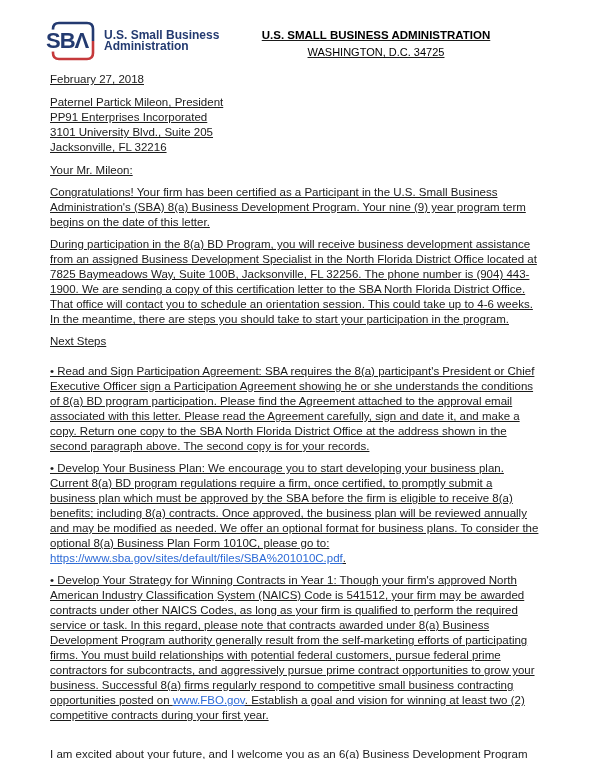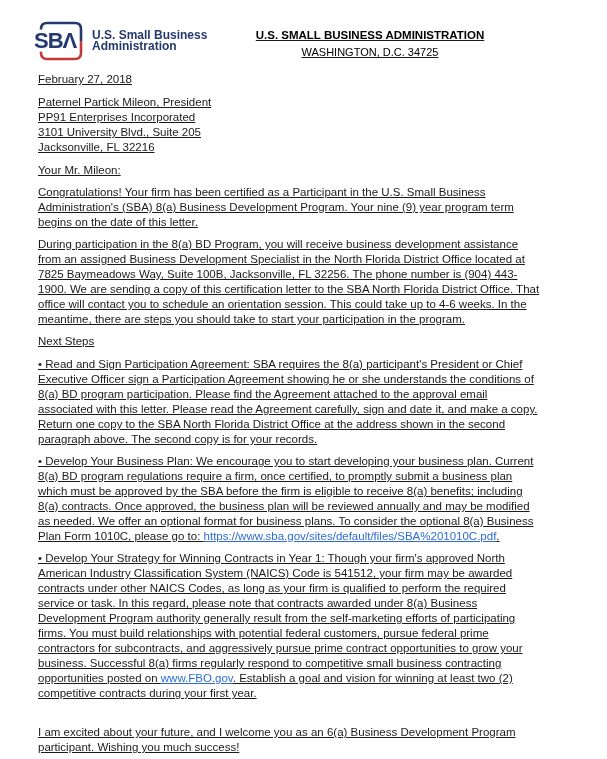--- a/index.html
+++ b/index.html
@@ -6,21 +6,21 @@
   .page {
     position:relative;
     width:575px; height:759px;
     overflow:hidden;
     background:#ffffff;
     font-family:"Liberation Sans", sans-serif;
     font-size:11.5px;
     line-height:15px;
     color:#1b1b1b;
     box-sizing:border-box;
-    padding:20px 35px 0 38px;
+    padding:20px 35px 0 50px;
   }
   
   .letterhead { display:flex; align-items:flex-start; margin-bottom:10px; }
   .logo { display:flex; align-items:center; width:190px; flex:0 0 auto; }
   .logo-mark { position:relative; width:46px; height:42px; flex:0 0 auto; }
   .logo-mark svg { position:absolute; left:0; top:0; }
   .logo-letters {
     position:absolute; left:-5px; top:50%; transform:translateY(-52%);
     background:#ffffff; padding:0 1px;
     font-weight:bold; font-size:22px; letter-spacing:-1px;
@@ -31,21 +31,21 @@
     font-size:12px; line-height:11.5px; font-weight:bold;
   }
   .lh-center { flex:1; text-align:center; margin-right:28px; padding-top:8px;text-decoration:underline; }
   .lh-title { font-weight:bold; font-size:11.5px; color:#000; }
   .lh-sub { font-size:11px; color:#000; margin-top:2px; }
   
   p { margin:0 0 7px 0;text-decoration:underline; }
   .date { margin-top:10px; margin-bottom:8px; }
   .addr-line, .signer-line { display:block; }
   .recipient { margin-bottom:8px; }
-  .next-steps { margin-bottom:8px; }
+  .next-steps { margin-bottom:15px; }
   a.link { color:#2e6bd6; text-decoration:underline; cursor:pointer; }
   .closing-block { margin-top:24px; }
   .sincerely { font-weight:bold; font-size:11px; margin-bottom:0; }
 </style>
 </head>
 <body>
 
 <div class="page">
 
   <div class="letterhead">

